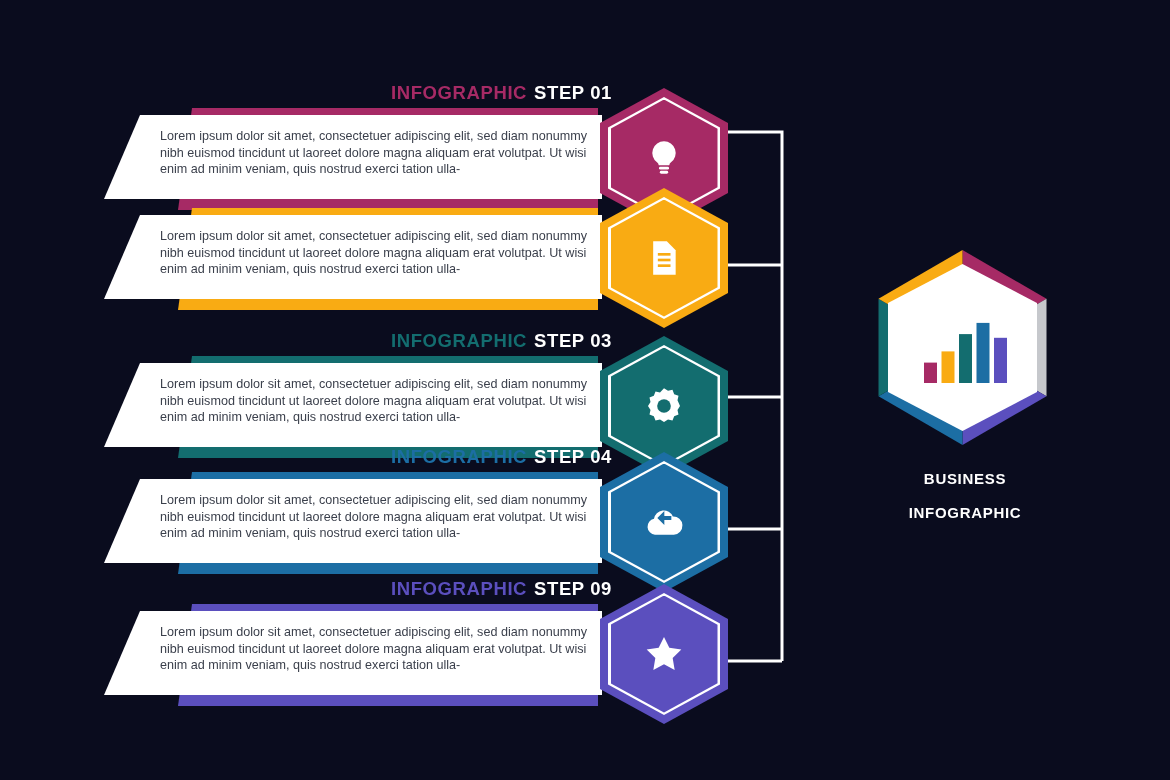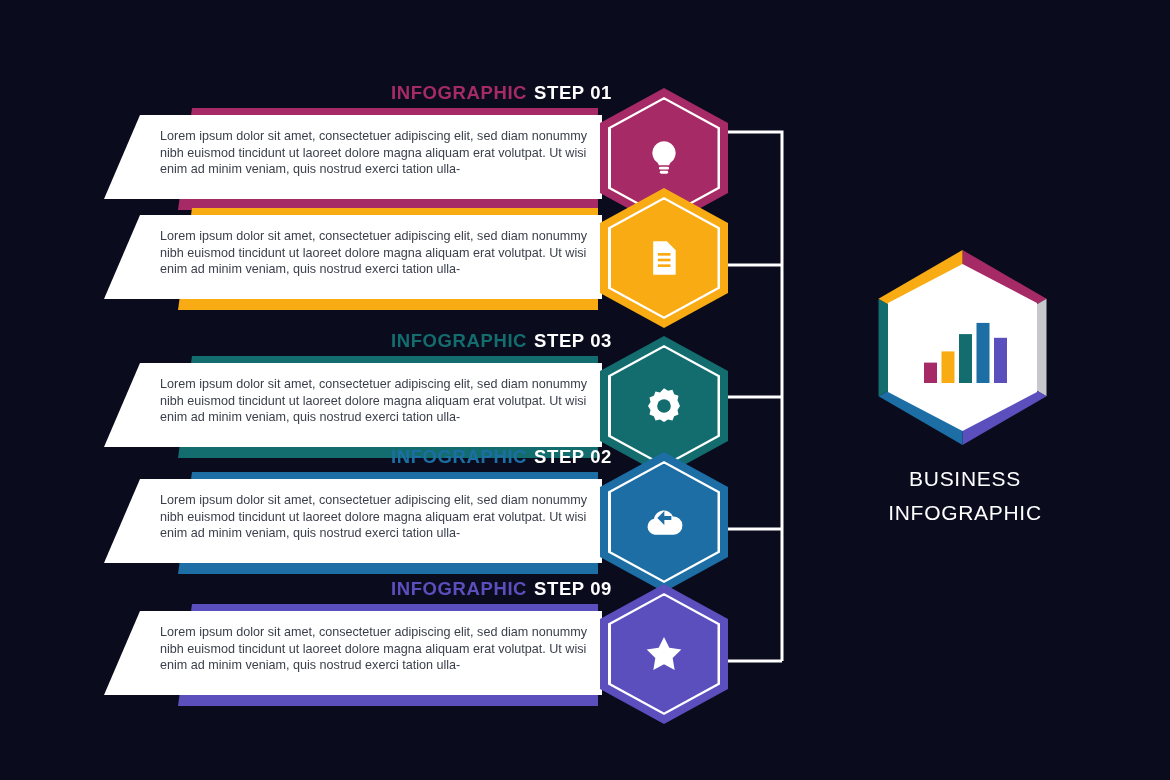--- a/index.html
+++ b/index.html
@@ -72,21 +72,21 @@
 
   
   .connectors{position:absolute;left:0;top:0;width:1170px;height:780px;pointer-events:none;}
 
   
   .logo-block{position:absolute;left:845px;top:250px;width:240px;height:290px;}
   .logo-hex{position:absolute;left:15px;top:0;width:205px;height:195px;}
   .logo-title{
     position:absolute;left:0;top:212px;width:240px;
     text-align:center;color:#ffffff;
-    font-size:21px;font-weight:normal;line-height:34px;letter-spacing:0.7px;
+    font-size:15px;font-weight:bold;line-height:34px;letter-spacing:0.7px;
   }
 </style>
 </head>
 <body style="background: rgb(10, 12, 30);">
 
 <div id="stage">
 
   <div class="steps" id="steps-container">
       <div class="step" style="top: 68px; margin-top: 14px;">
         <div class="step-heading"><span class="kw" style="color: rgb(166, 42, 101);">INFOGRAPHIC</span><span class="num">STEP 01</span></div>
@@ -138,21 +138,21 @@
           <div class="hex-inner2" style="background: rgb(19, 109, 111);"></div>
           <div class="hex-icon">
             <svg viewBox="0 0 24 24">
               <path d="M12 1.4l2.4 1.5 2.7-.6 1 2.6 2.6 1-.6 2.7L21.6 12l-1.5 2.4.6 2.7-2.6 1-1 2.6-2.7-.6L12 21.6l-2.4-1.5-2.7.6-1-2.6-2.6-1 .6-2.7L2.4 12l1.5-2.4-.6-2.7 2.6-1 1-2.6 2.7.6z"></path>
               <circle cx="12" cy="12" r="4.1" fill="#136d6f"></circle>
             </svg>
           </div>
         </div>
       </div>
       <div class="step" style="top: 446px;">
-        <div class="step-heading"><span class="kw" style="color: rgb(28, 110, 164);">INFOGRAPHIC</span><span class="num">STEP 02</span></div>
+        <div class="step-heading"><span class="kw" style="color: rgb(28, 110, 164);">INFOGRAPHIC</span><span class="num">STEP 04</span></div>
         <div class="bar" style="background: rgb(28, 110, 164);"></div>
         <div class="panel">
           <div class="panel-text">Lorem ipsum dolor sit amet, consectetuer adipiscing elit, sed diam nonummy nibh euismod tincidunt ut laoreet dolore magna aliquam erat volutpat. Ut wisi enim ad minim veniam, quis nostrud exerci tation ulla-</div>
         </div>
         <div class="hex-wrap">
           <div class="hex" style="background: rgb(28, 110, 164);"></div>
           <div class="hex-inner" style="background: rgb(255, 255, 255);"></div>
           <div class="hex-inner2" style="background: rgb(28, 110, 164);"></div>
           <div class="hex-icon">
             <svg viewBox="0 0 24 24">

